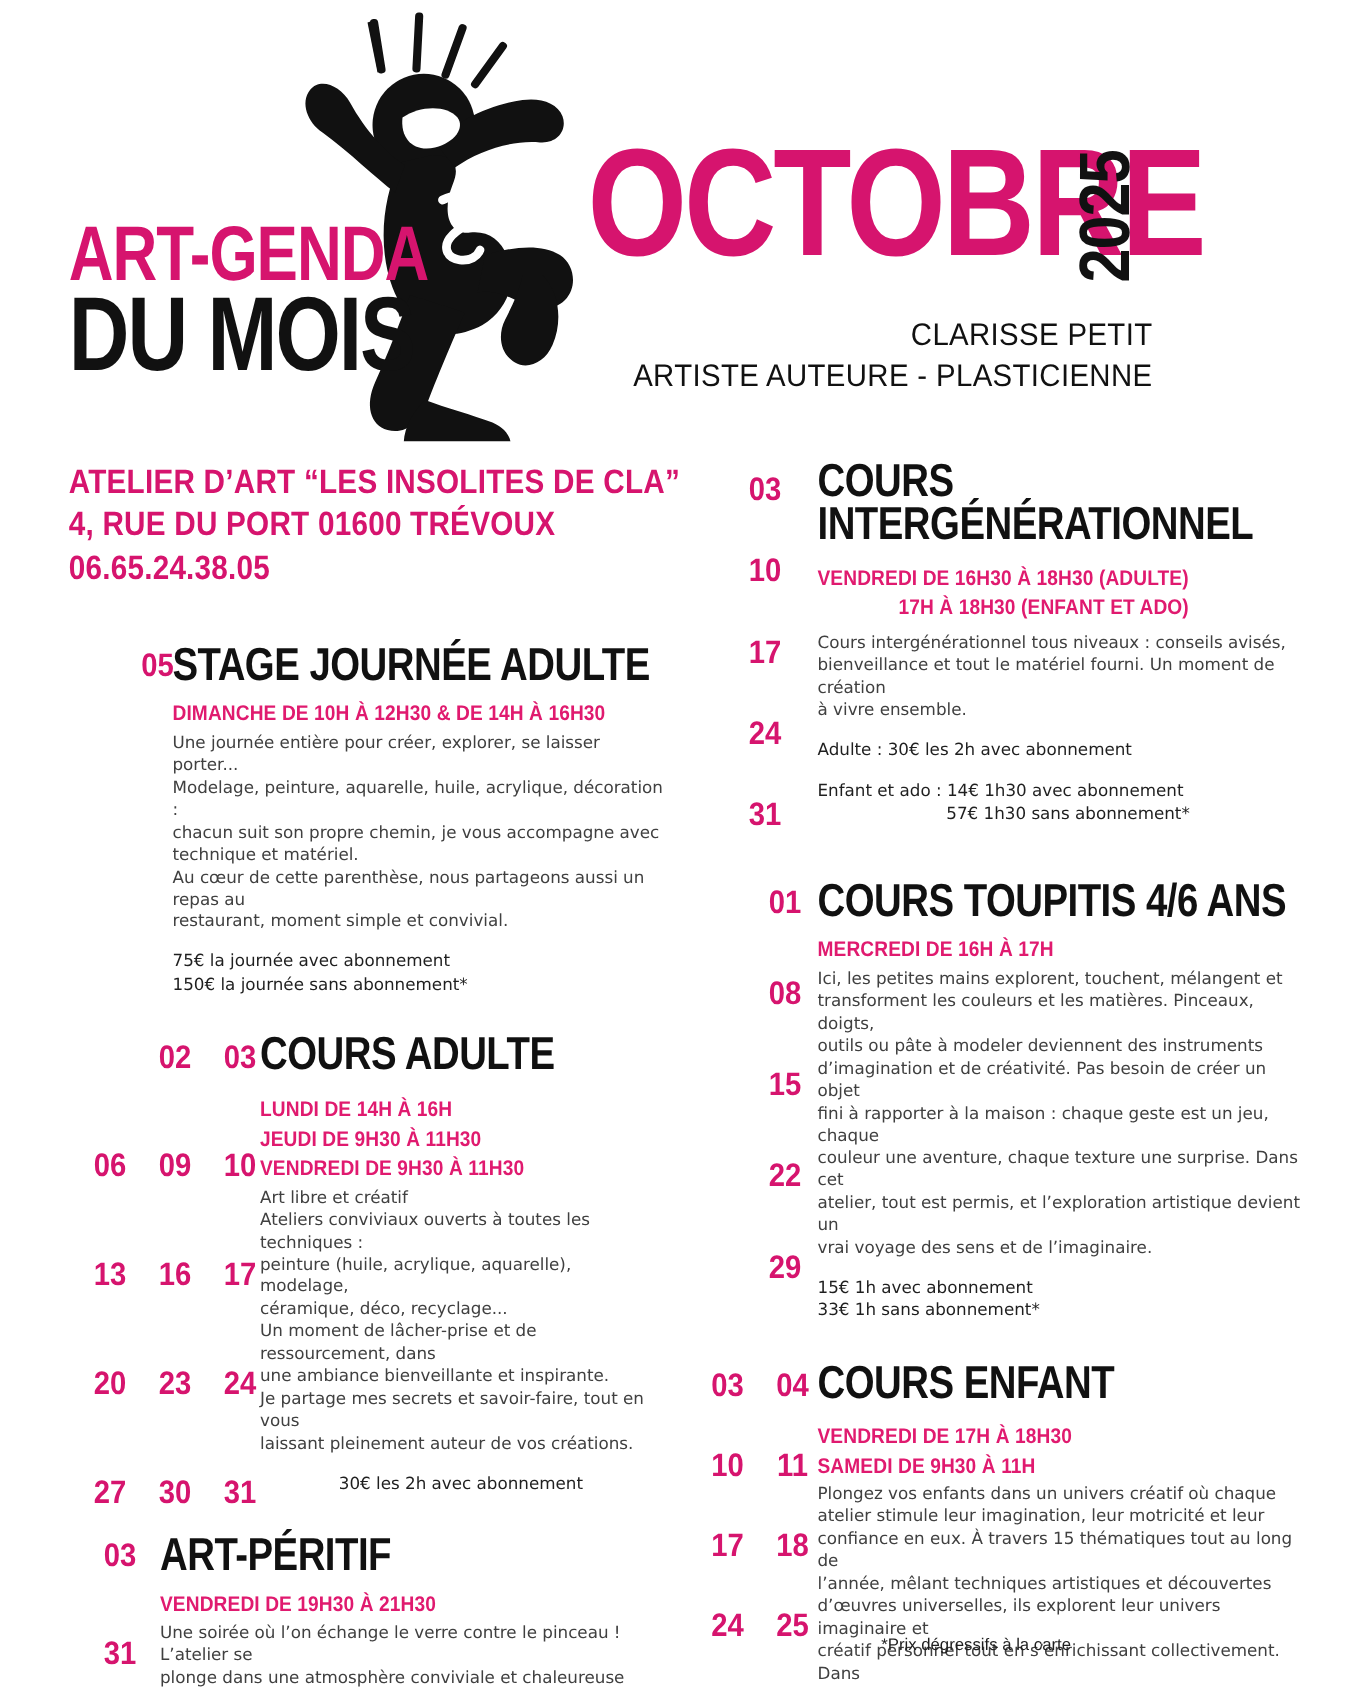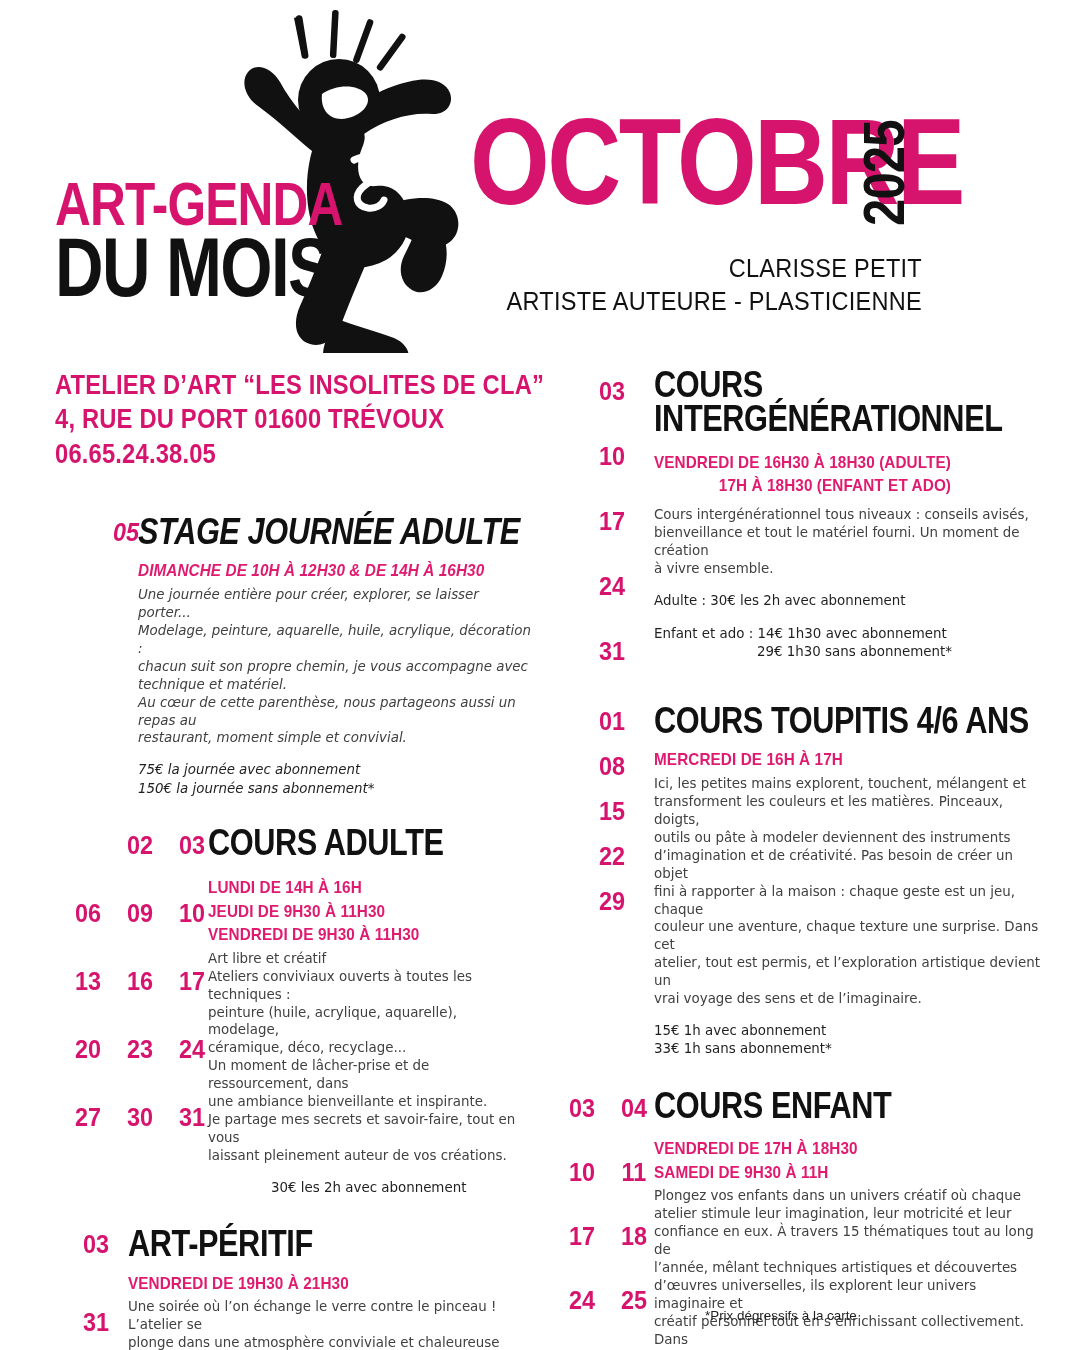--- a/index.html
+++ b/index.html
@@ -203,40 +203,40 @@
 
     <div class="address">
       <div>ATELIER D’ART “LES INSOLITES DE CLA”</div>
       <div>4, RUE DU PORT 01600 TRÉVOUX</div>
       <div>06.65.24.38.05</div>
     </div>
   </div>
 
   <div class="col-left">
 
-    <div class="section" style="padding-left:76px;min-height:248px;font-style:italic;">
+    <div class="section" style="padding-left:76px;min-height:248px;">
       <div class="dates c1" style="top:4px;left:38px;">
         <div class="date">05</div>
       </div>
       <div class="sec-title">STAGE JOURNÉE ADULTE</div>
       <div class="sched">DIMANCHE DE 10H À 12H30 &amp; DE 14H À 16H30</div>
       <div class="body" style="white-space:pre-line;">Une journée entière pour créer, explorer, se laisser porter...
 Modelage, peinture, aquarelle, huile, acrylique, décoration :
 chacun suit son propre chemin, je vous accompagne avec
 technique et matériel.
 Au cœur de cette parenthèse, nous partageons aussi un repas au
 restaurant, moment simple et convivial.</div>
       <div class="price">
         <div>75€ la journée avec abonnement</div>
         <div>150€ la journée sans abonnement*</div>
       </div>
     </div>
 
     <div class="section" style="padding-left:146px;min-height:300px;margin-top:28px;">
-      <div class="dates c3" style="top:6px;left:0px;row-gap:42px;">
+      <div class="dates c3" style="top:6px;left:0px;row-gap:61px;">
         <div class="date empty"></div>
         <div class="date">02</div>
         <div class="date">03</div>
         <div class="date">06</div>
         <div class="date">09</div>
         <div class="date">10</div>
         <div class="date">13</div>
         <div class="date">16</div>
         <div class="date">17</div>
         <div class="date">20</div>
@@ -304,26 +304,26 @@
         <div class="indent">17H À 18H30 (ENFANT ET ADO)</div>
       </div>
       <div class="body" style="white-space:pre-line;margin-top:8px;">Cours intergénérationnel tous niveaux : conseils avisés,
 bienveillance et tout le matériel fourni. Un moment de création
 à vivre ensemble.</div>
       <div class="price">
         <div>Adulte : 30€ les 2h avec abonnement</div>
       </div>
       <div class="price gap">
         <div>Enfant et ado : 14€ 1h30 avec abonnement</div>
-        <div class="ind2">29€ 1h30 sans abonnement*</div>
+        <div class="ind2">57€ 1h30 sans abonnement*</div>
       </div>
     </div>
 
     <div class="section" style="padding-left:76px;min-height:260px;margin-top:36px;">
-      <div class="dates c1" style="top:4px;left:8px;row-gap:19px;">
+      <div class="dates c1" style="top:4px;left:24px;row-gap:47px;">
         <div class="date">01</div>
         <div class="date">08</div>
         <div class="date">15</div>
         <div class="date">22</div>
         <div class="date">29</div>
       </div>
       <div class="sec-title">COURS TOUPITIS 4/6 ANS</div>
       <div class="sched">MERCREDI DE 16H À 17H</div>
       <div class="body" style="white-space:pre-line;">Ici, les petites mains explorent, touchent, mélangent et
 transforment les couleurs et les matières. Pinceaux, doigts,

